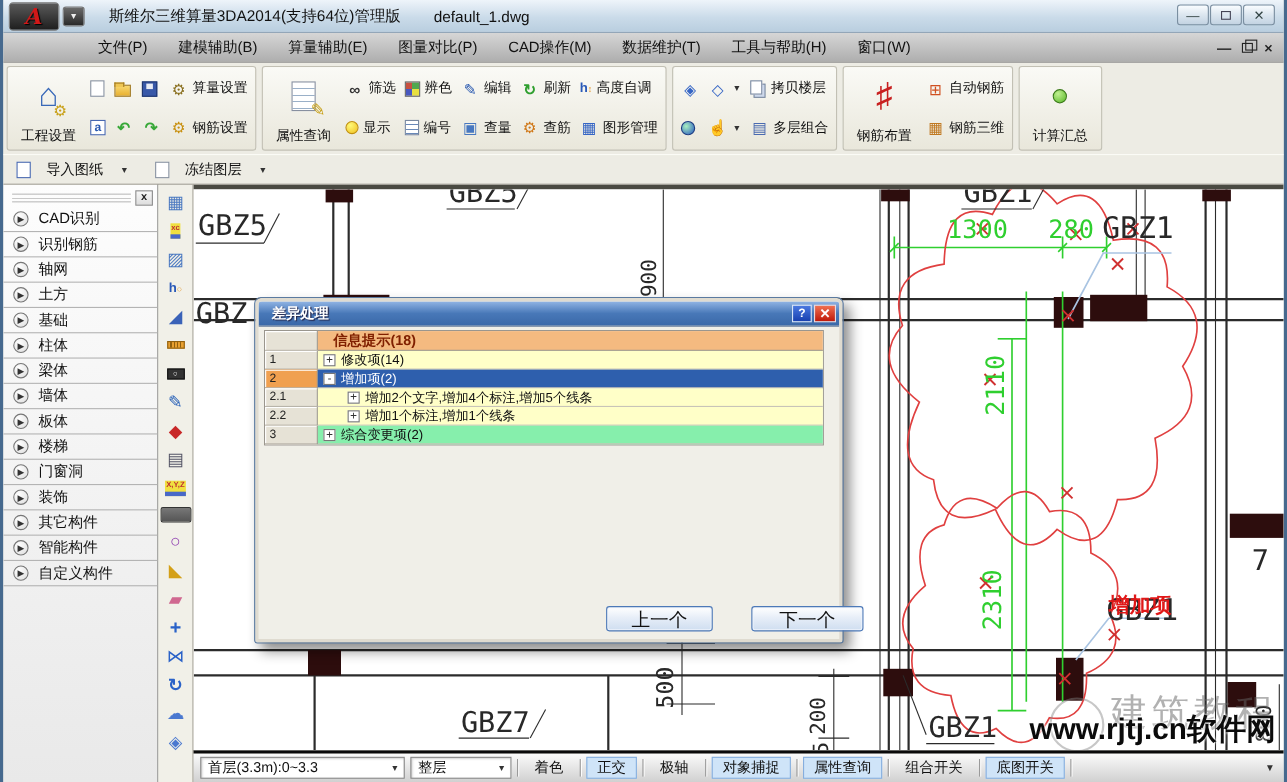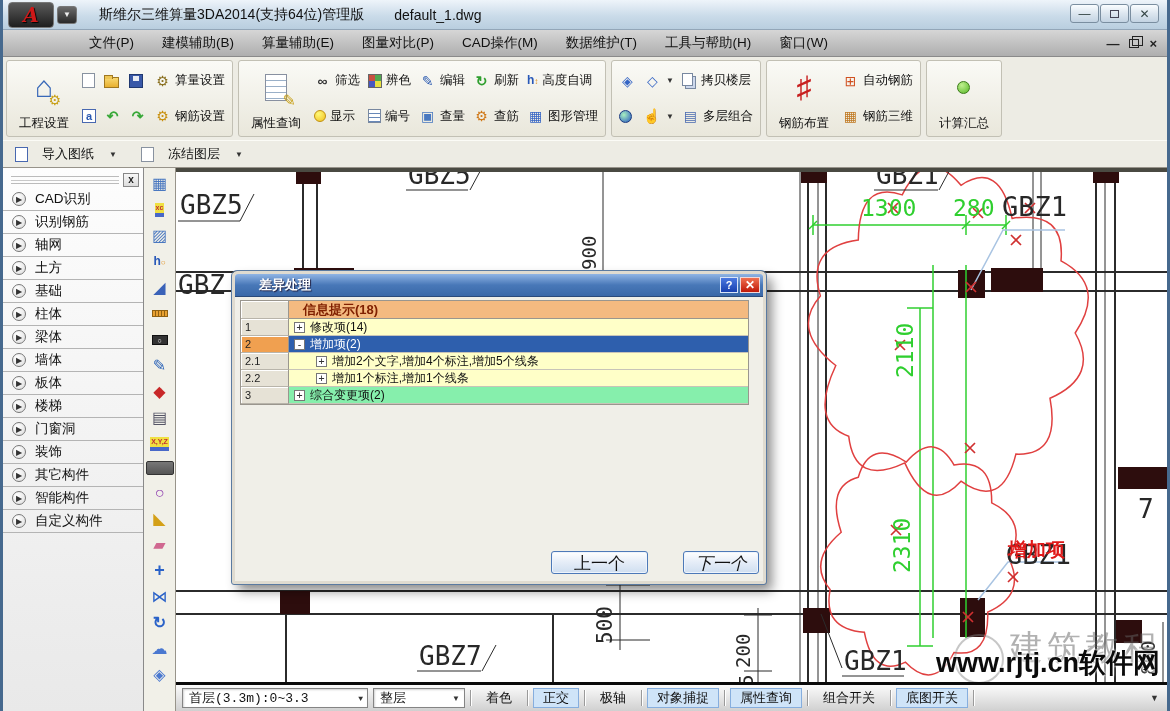--- a/index.html
+++ b/index.html
@@ -93,48 +93,48 @@
   .redtag{fill:#e01818;font-weight:bold;}
   svg text{font-family:"DejaVu Sans Mono",monospace;}
 
   
   .wm-circle{position:absolute;left:778px;top:462px;width:50px;height:50px;border:2px solid rgba(130,130,130,.45);border-radius:50%;z-index:5;}
   .wm-ghost{position:absolute;left:833px;top:453px;font-size:34px;letter-spacing:4px;color:rgba(100,100,100,.5);z-index:5;white-space:nowrap;}
   .wm-text{position:absolute;left:760px;top:473px;font-size:27px;font-weight:800;color:#0b0b0b;z-index:6;white-space:nowrap;text-shadow:0 0 3px #fff,0 0 3px #fff;}
 
   
   .dlg{position:absolute;left:56px;top:99px;width:534px;height:313px;z-index:10;background:#f0efe8;border:3px solid #dfdbd0;outline:1px solid #5a7aa0;border-radius:5px 5px 2px 2px;box-shadow:6px 7px 12px rgba(0,0,0,.45);}
-  .dlg-title{height:23px;background:linear-gradient(180deg,#90b4e4,#4878b8 50%,#3a68a8);border-bottom:1px solid #2a4a7a;border-radius:3px 3px 0 0;display:flex;align-items:center;padding:0 3px 0 24px;}
+  .dlg-title{height:23px;background:linear-gradient(180deg,#90b4e4,#4878b8 50%,#3a68a8);border-bottom:1px solid #2a4a7a;border-radius:3px 3px 0 0;display:flex;align-items:center;padding:0 3px 0 12px;}
   .dlg-title .cap{flex:1;color:#fff;font-weight:bold;font-size:13px;text-shadow:1px 1px 1px #224;}
   .dbtn-help{width:18px;height:16px;background:linear-gradient(#4a78e0,#1840b0);border:1px solid #d8e4f8;color:#fff;font:bold 11px/14px "Liberation Sans",sans-serif;text-align:center;margin-right:2px;}
   .dbtn-close{width:20px;height:16px;background:linear-gradient(#f07050,#c01808);border:1px solid #f0d8d8;color:#fff;font:bold 12px/14px "Liberation Sans",sans-serif;text-align:center;}
   .dtable{margin:3px 14px 0 5px;border:1px solid #9a968e;background:#fff;}
   .drow{display:flex;height:17px;}
   .drow.dh{height:18px;}
   .dnum{width:48px;background:#e6e2d6;border-right:1px solid #9a968e;border-bottom:1px solid #b8b4aa;box-shadow:inset 1px 1px 0 #fff;font-size:11px;color:#222;padding:2px 0 0 4px;}
   .dnum.orange{background:#f0a050;}
   .dcell{flex:1;display:flex;align-items:center;gap:5px;font-size:12px;color:#111;padding-left:5px;border-bottom:1px solid #c8c4b8;}
   .dcell.hd{background:#f4ba80;font-weight:bold;color:#802000;font-size:13px;padding-left:14px;border-bottom:1px solid #9a968e;}
   .dcell.yellow{background:#ffffc8;}
   .dcell.gray{background:#86efac;}
   .dcell.sel{background:#2e5fad;color:#fff;}
   .dcell.child{padding-left:27px;}
   .exp{display:inline-block;width:11px;height:11px;min-width:11px;border:1px solid #777;background:#fff;color:#333;font:10px/9px "DejaVu Sans Mono",monospace;text-align:center;}
   .exp.plus::before{content:"+";}
   .exp.minus::before{content:"-";}
   .dbtn{position:absolute;height:23px;border:1px solid #4d79b8;border-radius:3px;background:linear-gradient(#ffffff,#e7eef8 45%,#cfdef0);font-size:17px;color:#111;font-family:"Liberation Sans",sans-serif;box-shadow:inset 0 0 0 1px #eef4fc;}
   .dbtn.prev{left:316px;top:277px;width:97px;}
-  .dbtn.next{left:448px;top:277px;width:76px;font-style:italic;}
+  .dbtn.next{left:448px;top:277px;width:102px;}
 
   
   .statusbar{height:29px;background:linear-gradient(#fbfbfb,#d0d0d0);border-top:3px solid #0a0a0a;display:flex;align-items:center;gap:5px;padding:0 6px;font-size:13px;color:#111;}
   .dd{height:20px;background:#fff;border:1px solid #848484;box-shadow:inset 1px 1px 2px rgba(0,0,0,.18);display:flex;align-items:center;padding:0 4px 0 6px;}
   .dd .ddv{flex:1;white-space:nowrap;overflow:hidden;}
   .dd .dda{margin-left:6px;}
-  .dd1{width:186px;font-family:Liberation Mono, monospace;}
+  .dd1{width:186px;}
   .dd2{width:92px;}
   .tog{height:20px;display:flex;align-items:center;padding:0 9px;border:1px solid transparent;white-space:nowrap;font-family:Liberation Serif, serif;}
   .tog.active{background:#cfe4f8;border:1px solid #86aede;}
   .sep{width:1px;height:16px;background:#9a9a9a;box-shadow:1px 0 0 #fff;}
   .sb-end{margin-left:auto;font-size:9px;color:#333;padding-right:2px;}
 </style>
 </head>
 <body>
 
 <div class="window">

